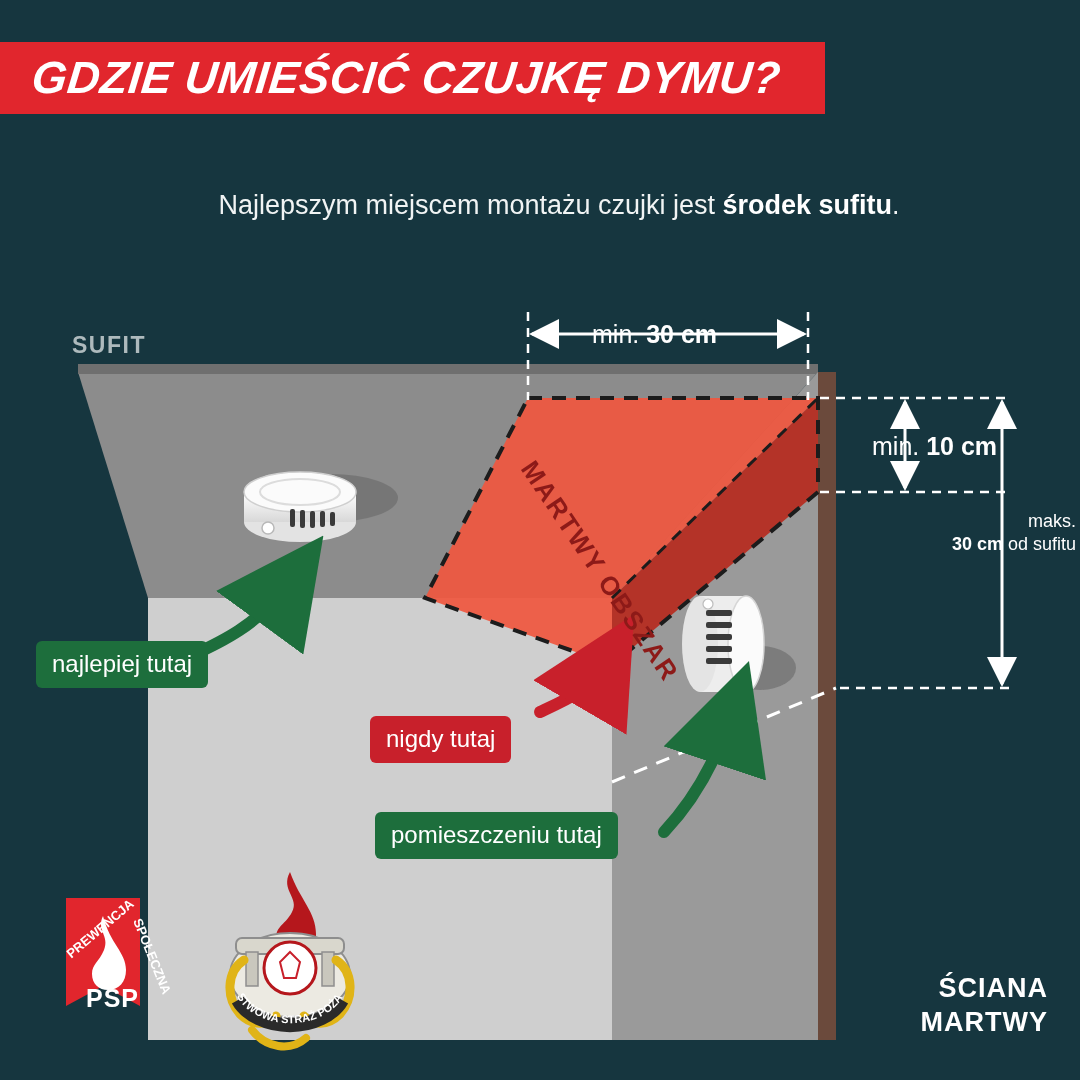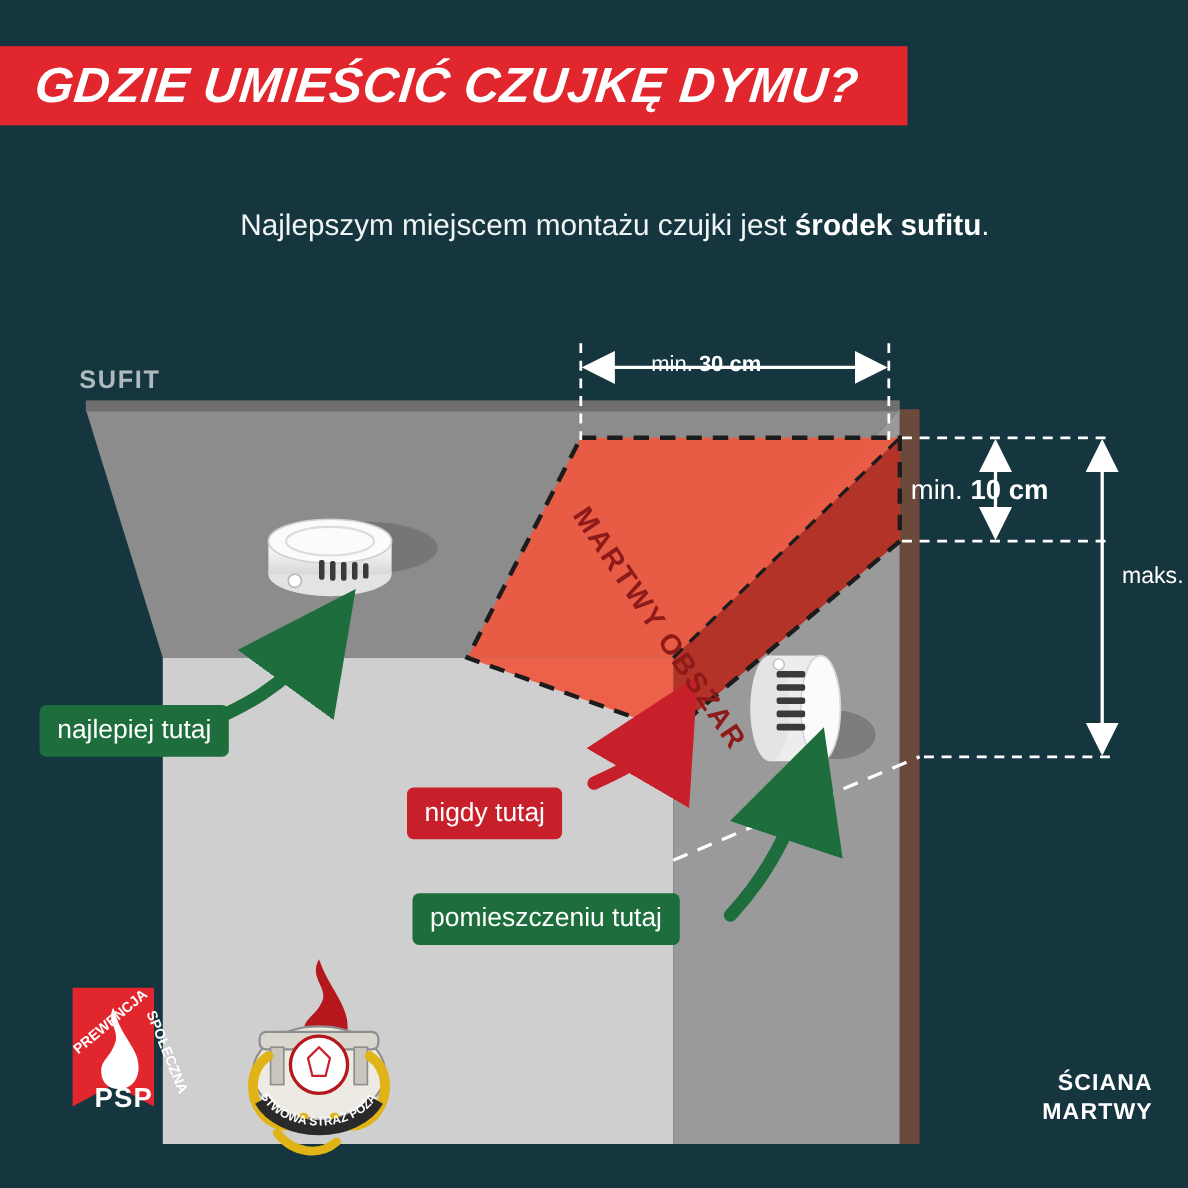--- a/index.html
+++ b/index.html
@@ -68,21 +68,21 @@
   }
   #lbl-sufit {
     left: 72px; top: 332px;
     font-size: 23px;
     color: #aebabd;
     letter-spacing: 1.5px;
     text-align: right;
   }
   #lbl-sciana {
     right: 32px; top: 972px;
-    font-size: 21px;
+    font-size: 27px;
     color: #ffffff;
     letter-spacing: 1px;
     text-align: right;
   }
   #lbl-sciana div { line-height: 1.25; }
 
   .pill {
     position: absolute;
     border-radius: 6px;
     color: #fff;
@@ -98,25 +98,25 @@
   #pill-ok { left: 375px; top: 812px; }
 
   
   .dim {
     position: absolute;
     font-size: 24px;
     color: #ffffff;
     white-space: nowrap;
   }
   .dim b { font-weight: bold; }
-  #dim-30top { left: 592px; top: 320px; font-size: 20px; }
-  #dim-10 { left: 828px; top: 432px; font-size: 25px; }
+  #dim-30top { left: 592px; top: 320px; font-size: 25px; }
+  #dim-10 { left: 872px; top: 432px; font-size: 25px; }
   #dim-maks {
     left: 876px; top: 510px;
-    font-size: 21px;
+    font-size: 18px;
     text-align: right;
     line-height: 1.3;
     width: 200px;
   }
 
   #dead-zone-text {
     position: absolute;
     left: 540px;
     top: 455px;
     font-size: 26px;
@@ -288,17 +288,18 @@
   <div class="dim" id="dim-30top">
     <span>min. </span><b>30 cm</b>
   </div>
 
   <div class="dim" id="dim-10">
     <span>min. </span><b>10 cm</b>
   </div>
 
   <div class="dim" id="dim-maks">
     <div>maks.</div>
+    <div><b>30 cm</b><span> od sufitu</span></div>
   </div>
 
   <div id="psp-text">PSP</div>
 
 </div>
 
 </body></html>

